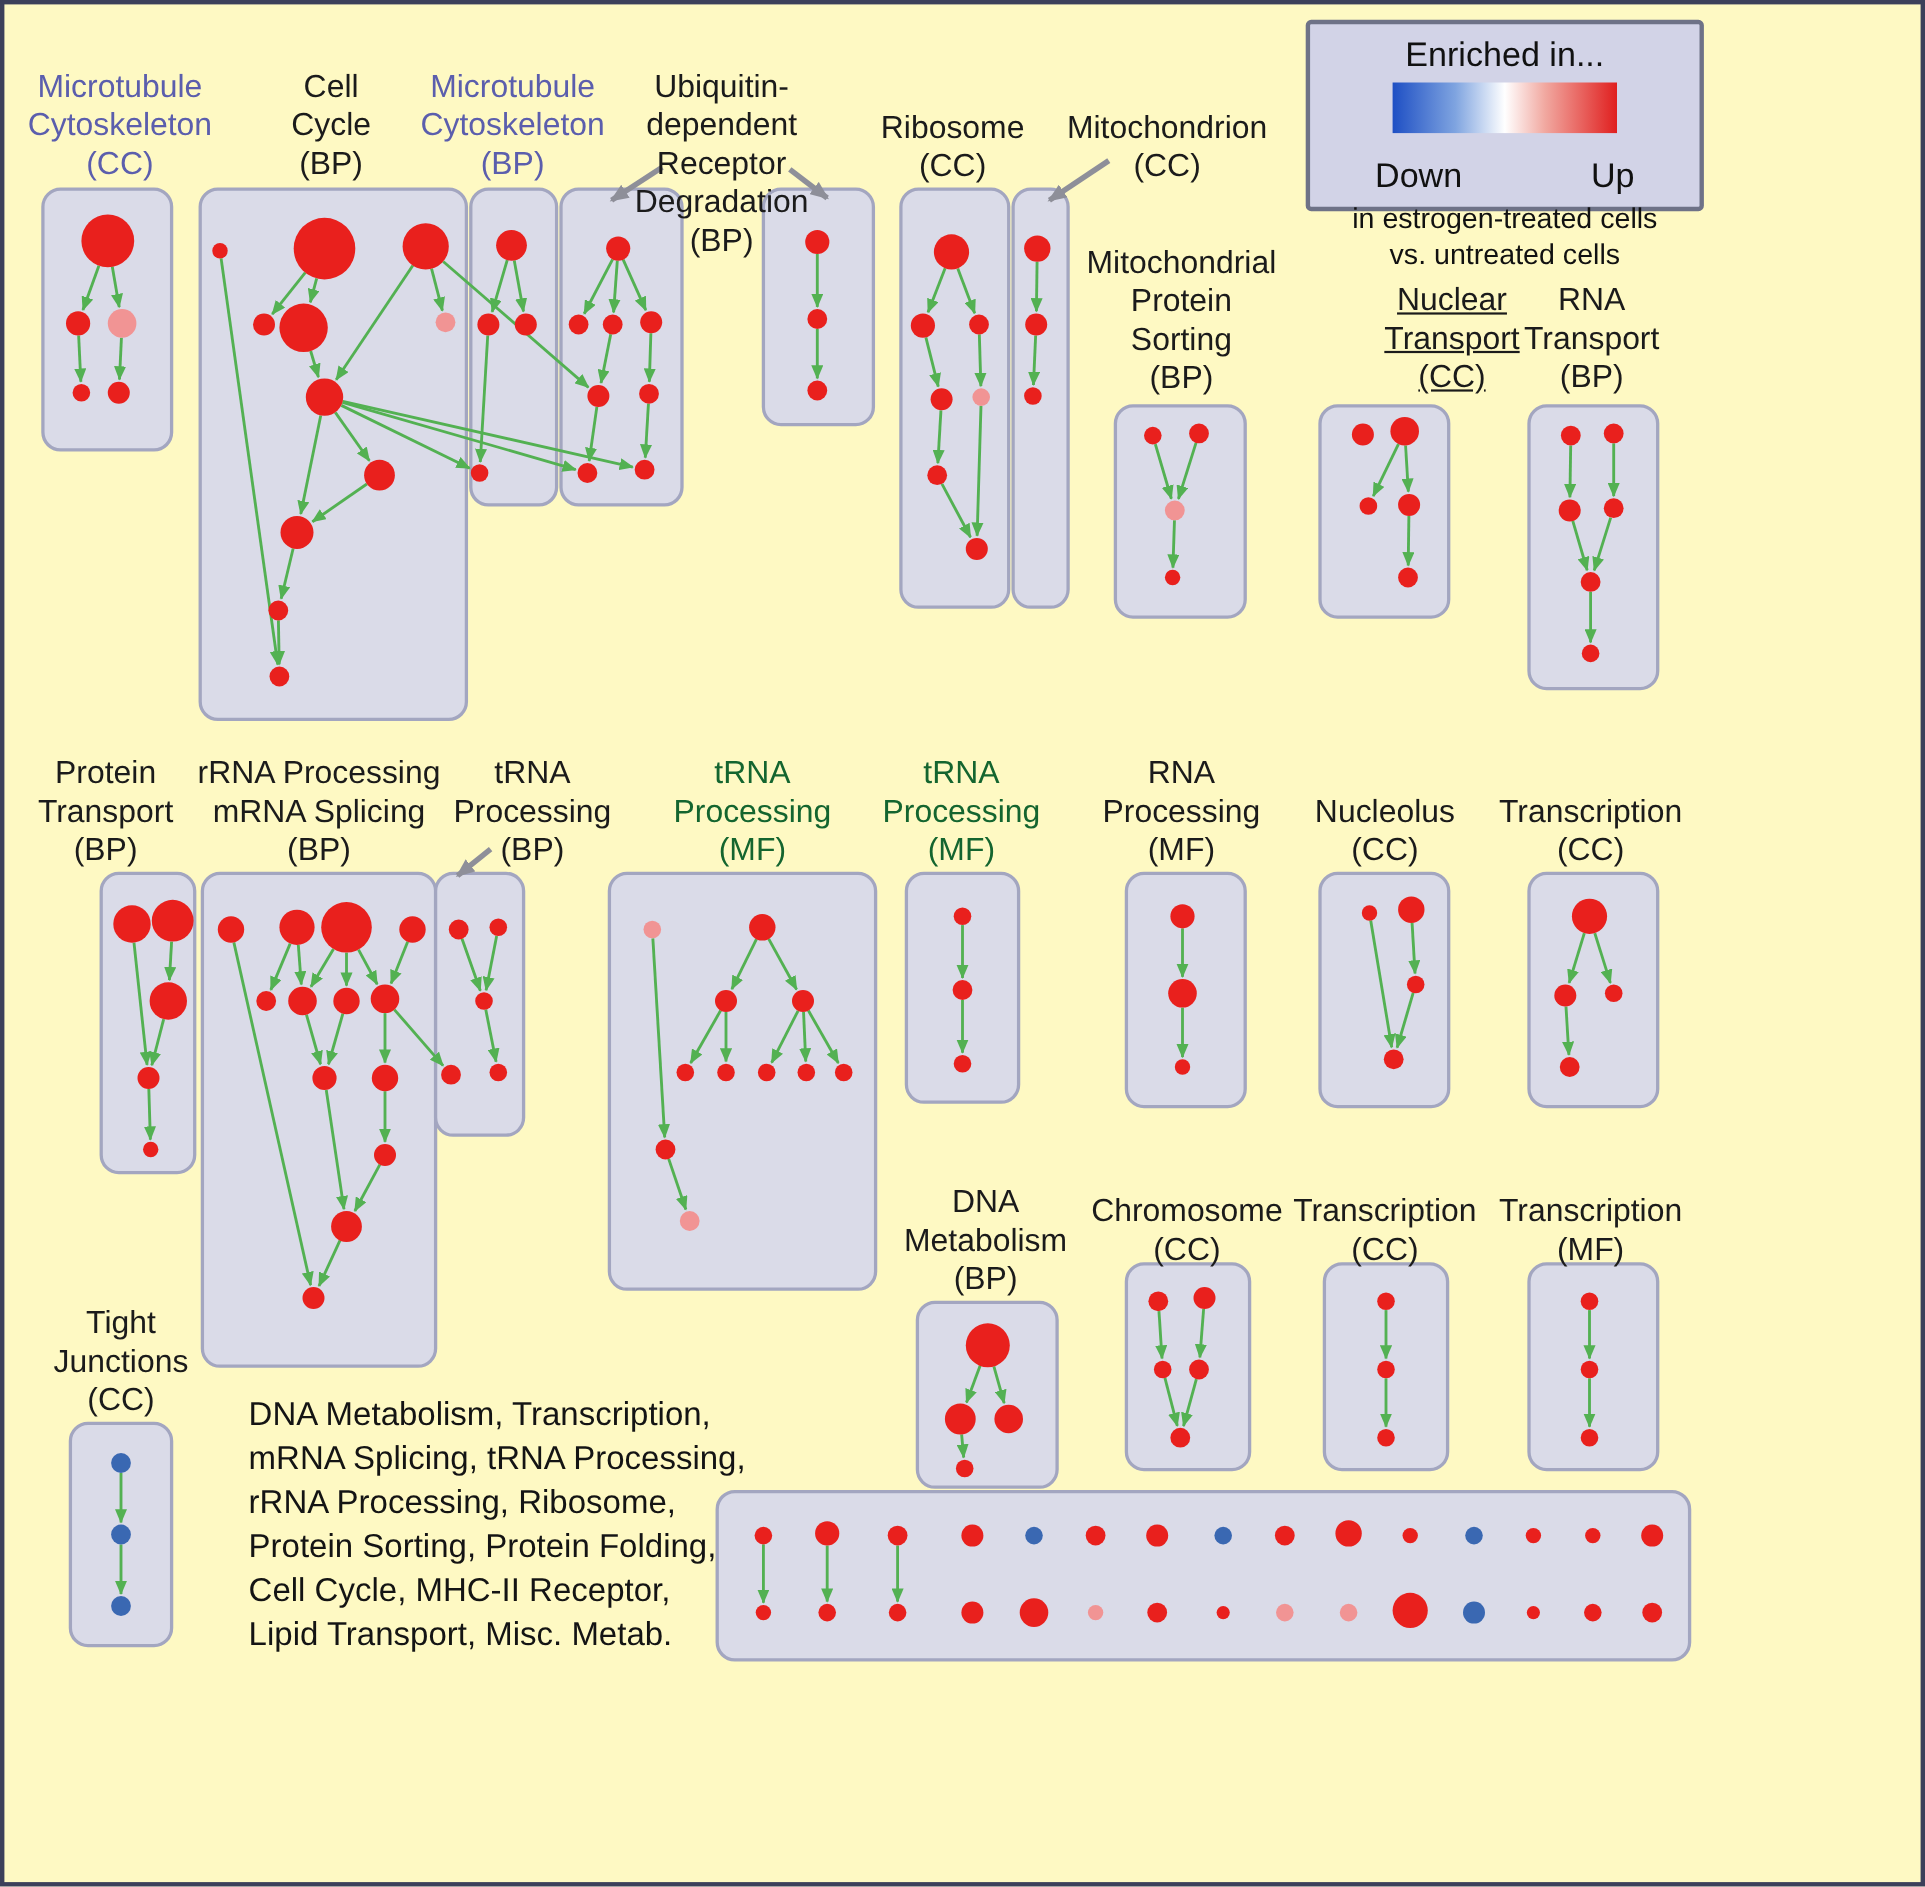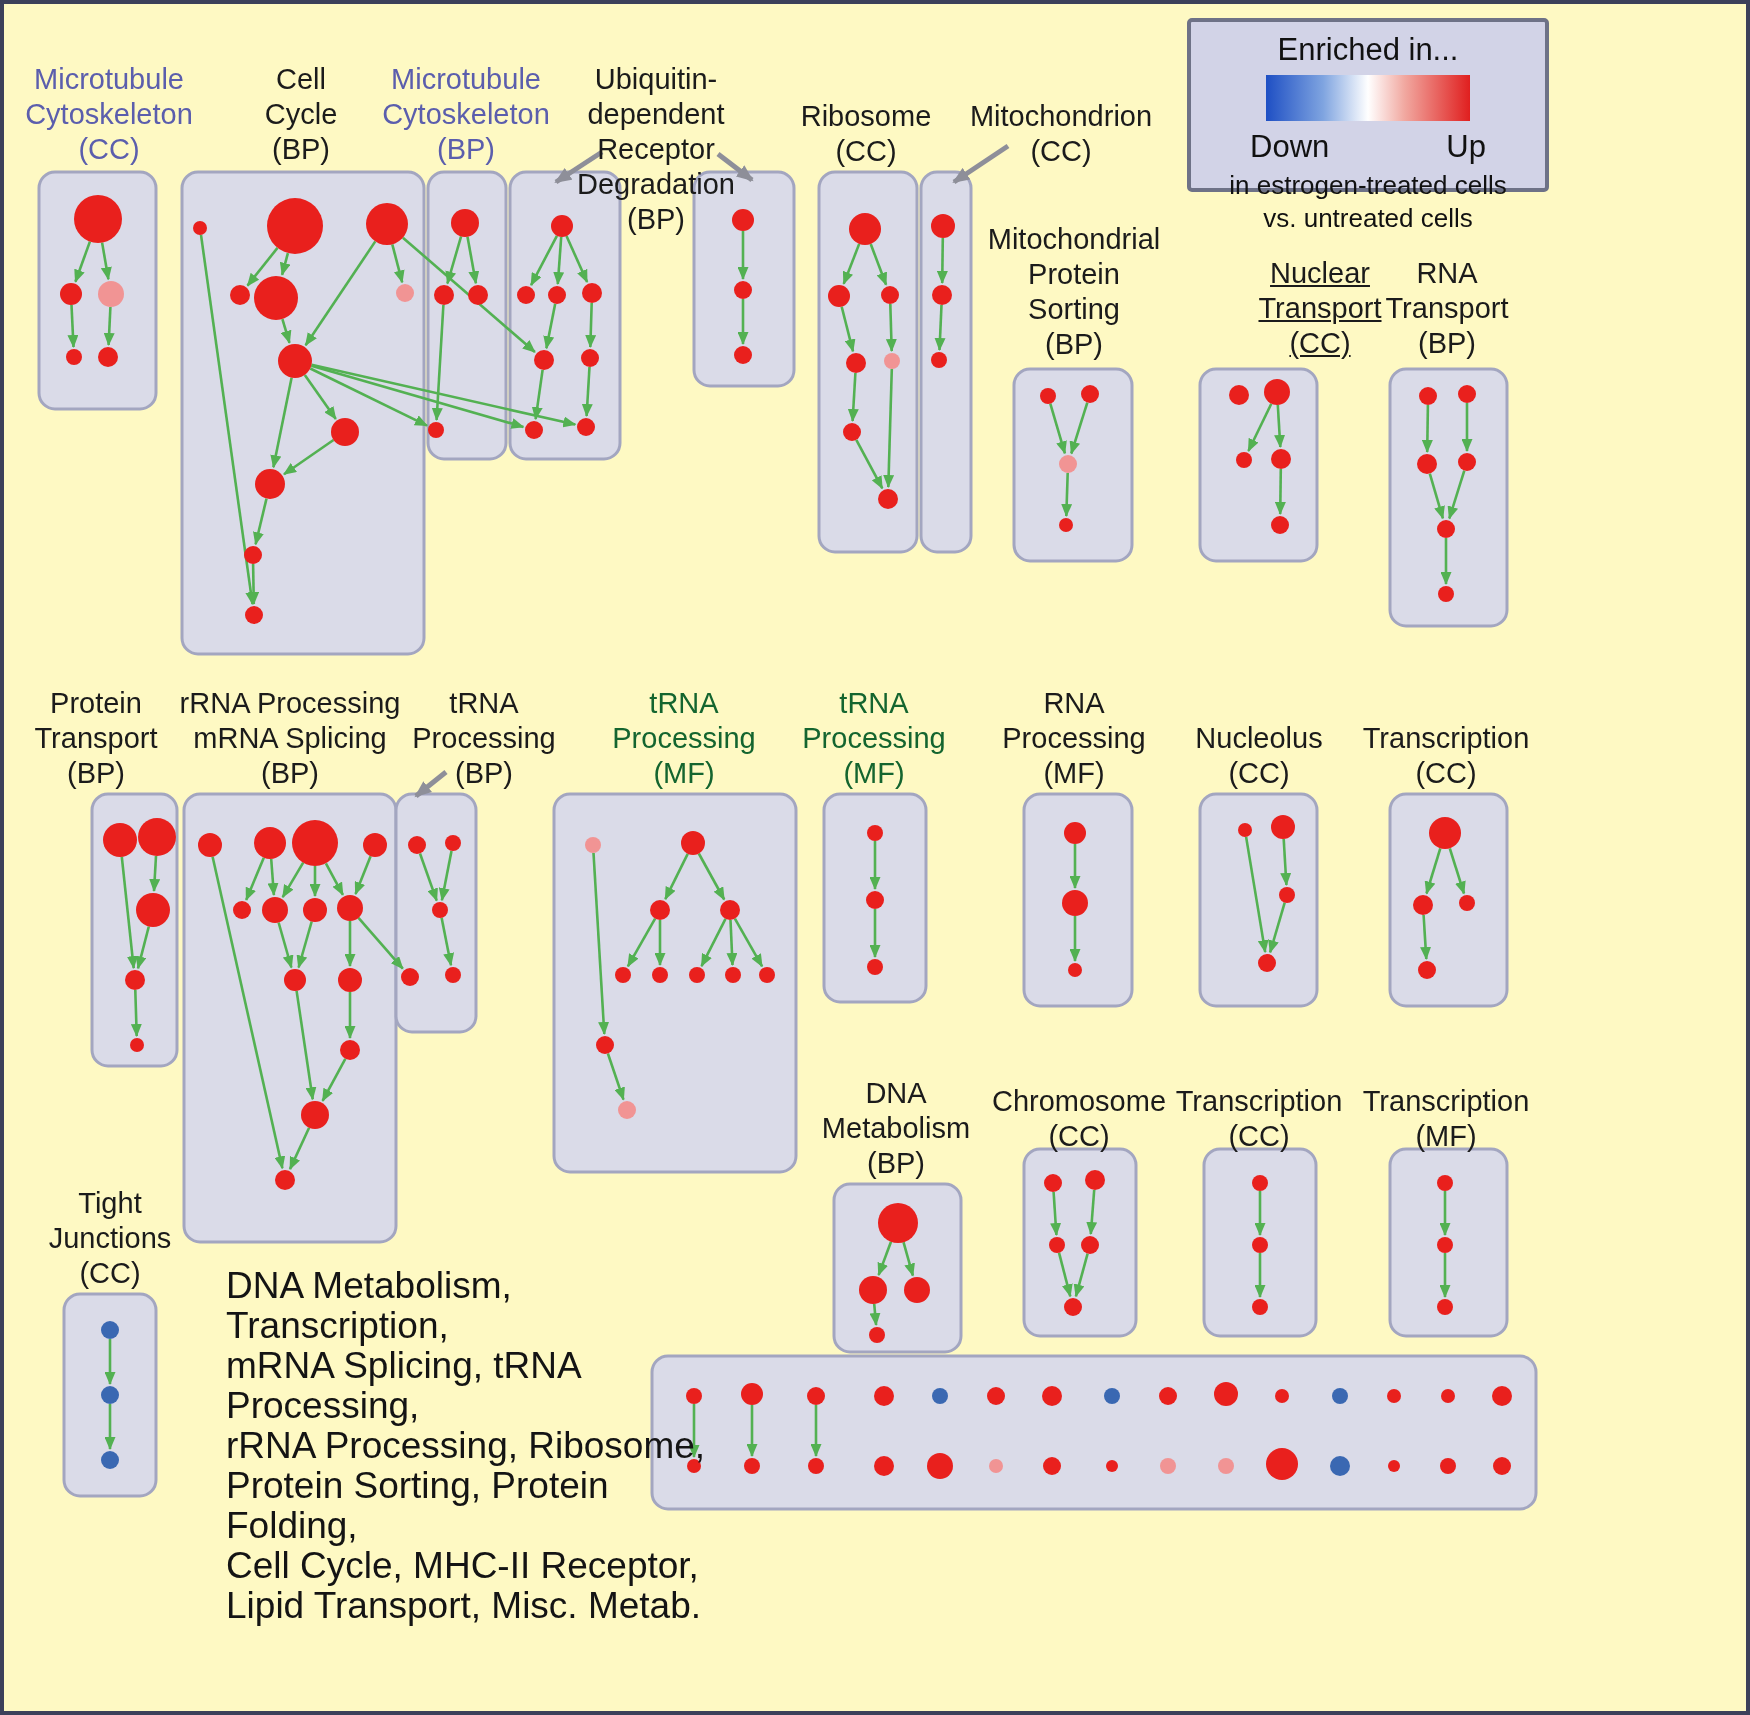--- a/index.html
+++ b/index.html
@@ -32,30 +32,30 @@
     box-sizing:border-box;
     text-align:center;
   }
   .legend-title { font-size:31px; margin-top:10px; color:#111; }
   .legend-bar {
     width:204px; height:46px;
     margin:7px auto 0 auto;
     background:linear-gradient(90deg,#1e4fc4 0%,#7fa4e0 28%,#ffffff 50%,#f1a8a0 68%,#e01f1f 100%);
   }
   .legend-ends {
-    width:236px; margin:8px auto 0 auto;
+    width:236px; margin:21px auto 0 auto;
     display:flex; justify-content:space-between;
     font-size:31px; color:#111;gap:32px;
   }
   .legend-sub { font-size:26px; line-height:33px; color:#111; }
   .legend-sub.first { margin-top:4px; }
   .note {
     position:absolute; left:222px; top:1262px;
     width:500px;
-    font-size:37px; line-height:40px;
+    font-size:30px; line-height:40px;
     white-space:pre-line;
     color:#141414;
   }
 </style>
 </head>
 <body>
 
 <div class="canvas">
 
   <svg id="diagram" width="1750" height="1715">

